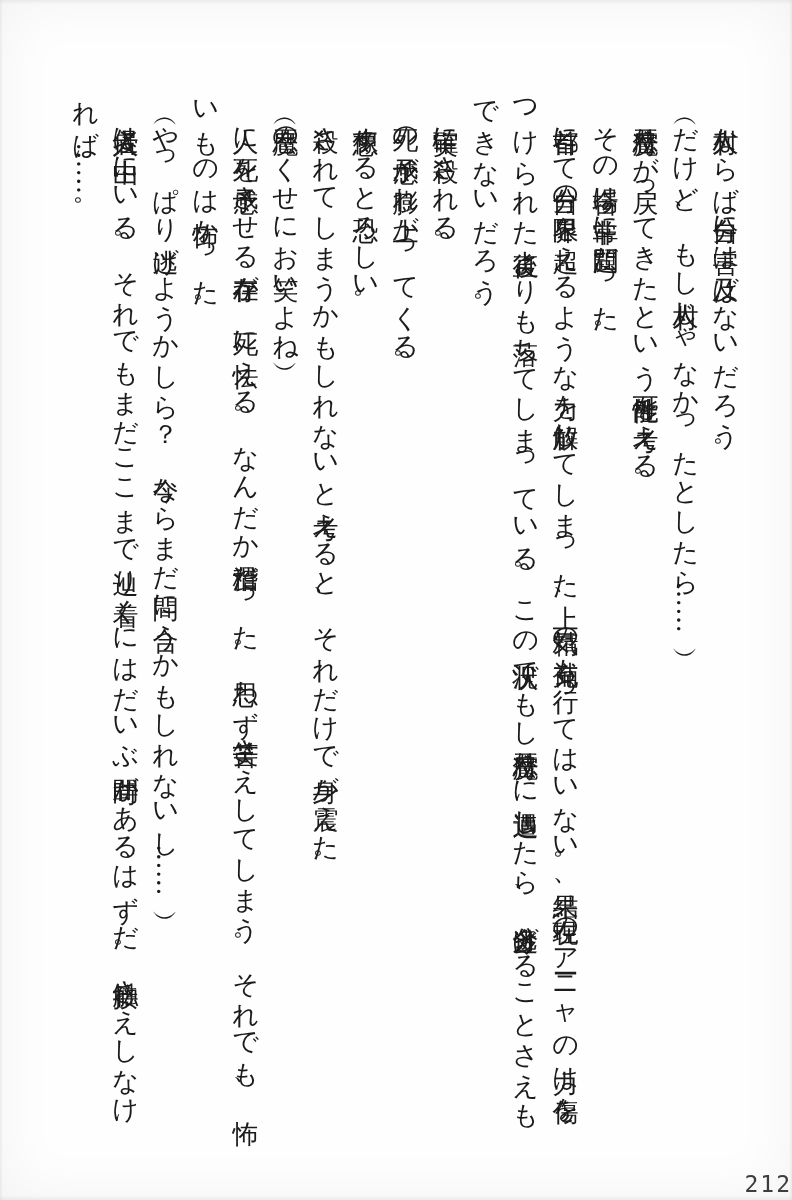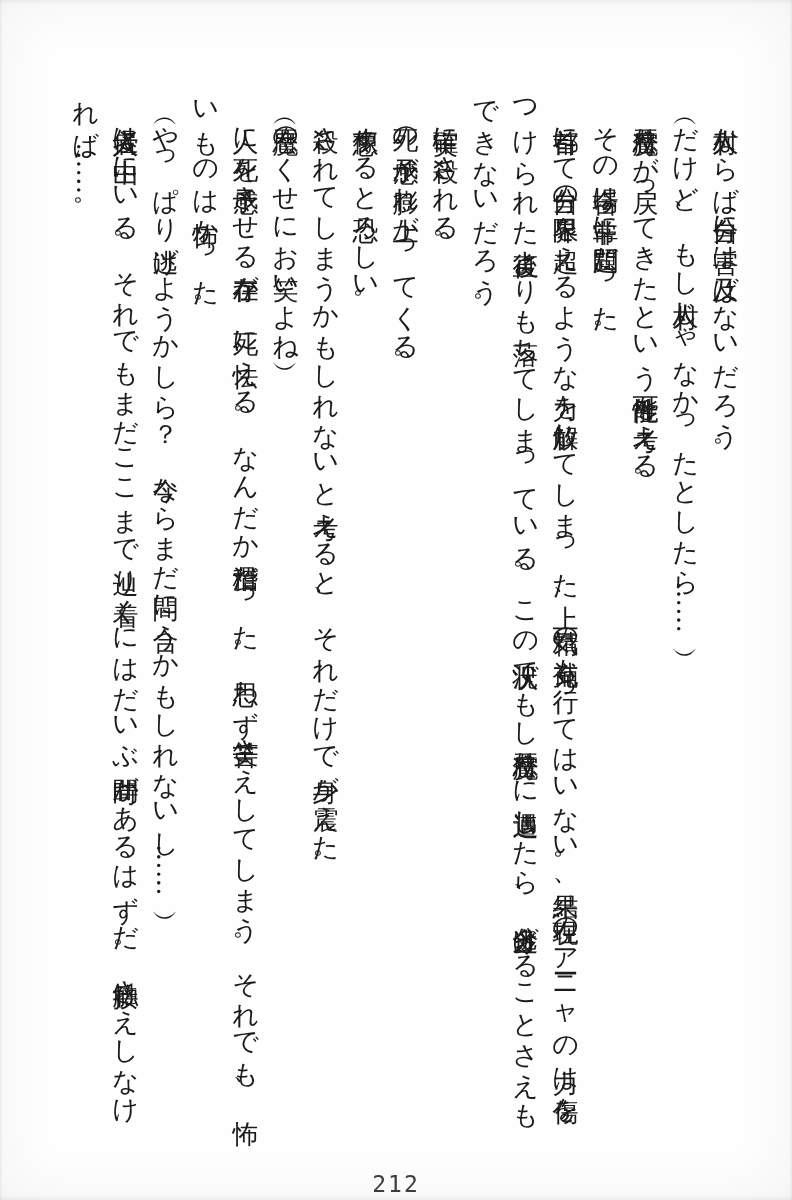--- a/index.html
+++ b/index.html
@@ -39,21 +39,21 @@
     margin: 0;
     padding: 0;
     text-indent: 1em;
     font-weight: 500;
   }
   .page-number {
     position: absolute;
     left: 0;
     right: 0;
     bottom: 4px;
-    text-align: center;
+    text-align: right;
     font-family: "DejaVu Sans Mono", "Liberation Mono", monospace;
     font-size: 23px;
     line-height: 1;
     letter-spacing: 2px;
     color: #3d3d3d;
   }
 </style>
 </head>
 <body>
 

